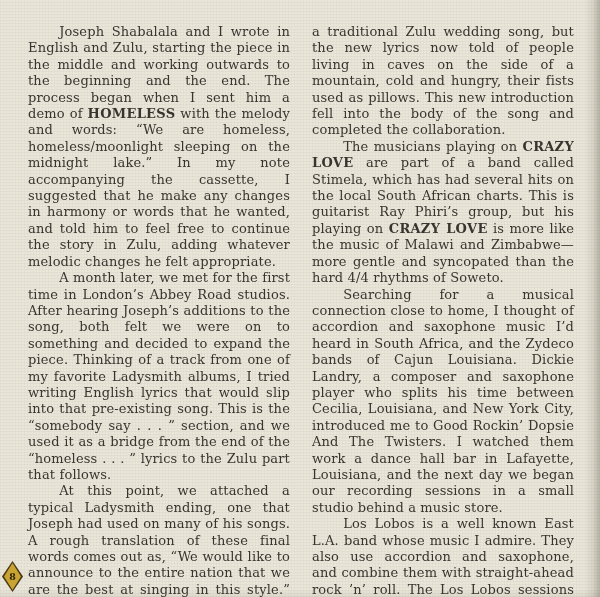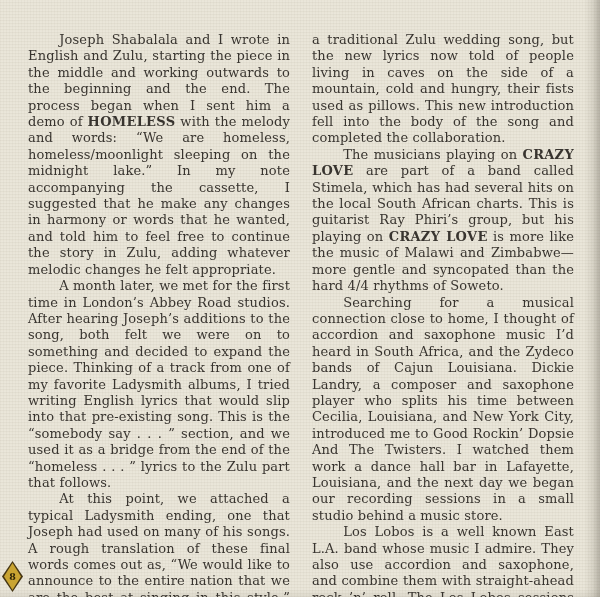--- a/index.html
+++ b/index.html
@@ -23,21 +23,20 @@
     left: 28px; top: 24px; right: 26px; bottom: 10px;
     display: flex;
     gap: 22px;
   }
   .col {
     flex: 1 1 0;
     font-size: 13px;
     line-height: 16.4px;
     letter-spacing: 0.15px;
     text-align: justify;
-    margin-top: 8px;
   }
   .col p { margin: 0; }
   .col p.indent { text-indent: 2.4em; }
   .b { font-weight: 700; letter-spacing: 0.3px; }
   .edge-shadow-right {
     position: absolute; top: 0; right: 0; bottom: 0; width: 16px;
     background: linear-gradient(to right, rgba(60,55,45,0) 0%, rgba(60,55,45,0.10) 55%, rgba(60,55,45,0.30) 100%);
     pointer-events: none;
   }
   .edge-shadow-bottom {

